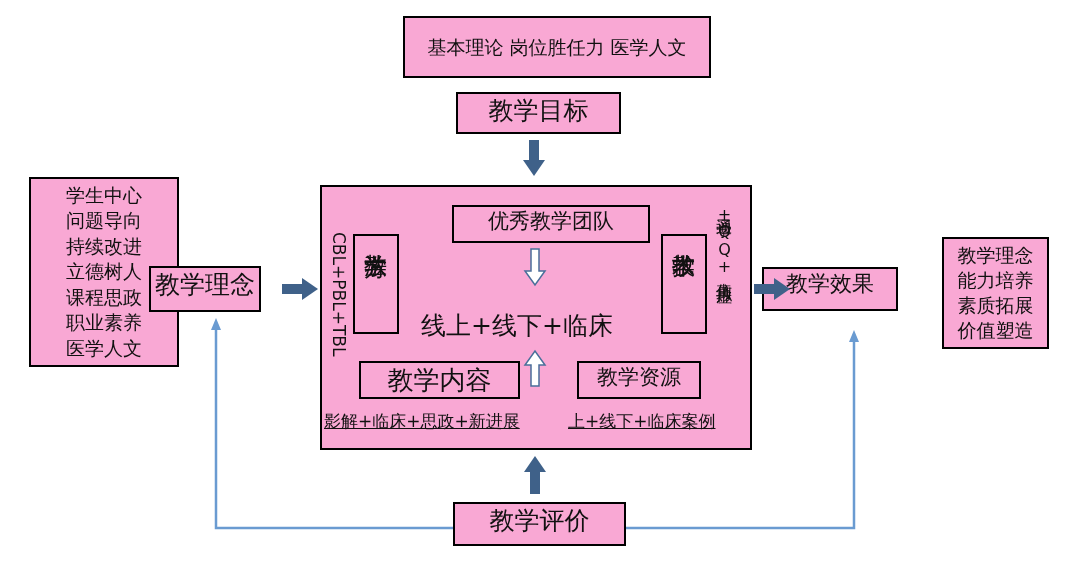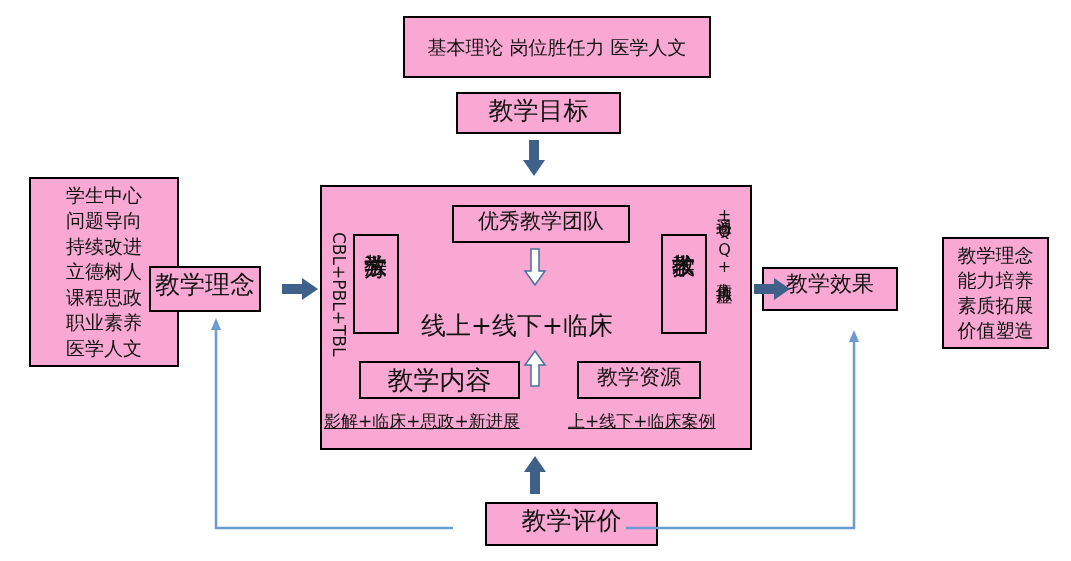--- a/index.html
+++ b/index.html
@@ -34,21 +34,21 @@
   <div>医学人文</div>
 </div>
 
 <div class="box center" style="left:149px; top:266px; width:112px; height:46px; font-size:25px;">
   <span>教学理念</span>
 </div>
 
 <div class="box" style="left:320px; top:185px; width:432px; height:265px;">
 </div>
 
-<div class="box center" style="left:452px; top:205px; width:178px; height:38px; font-size:21px;">
+<div class="box center" style="left:452px; top:205px; width:198px; height:38px; font-size:21px;">
   <span>优秀教学团队</span>
 </div>
 
 <div class="box center" style="left:353px; top:234px; width:46px; height:100px; font-size:23px;">
   <span class="vert" style="line-height:24px;">教学方法</span>
 </div>
 <div class="txt vert-rot" style="left:328px; top:232px; font-size:17px; line-height:22px;">CBL+PBL+TBL</div>
 
 <div class="box center" style="left:661px; top:234px; width:46px; height:100px; font-size:23px;">
   <span class="vert" style="line-height:24px;">教学技术</span>
@@ -70,21 +70,21 @@
 <div class="box center" style="left:762px; top:267px; width:136px; height:44px; font-size:22px;">
   <span>教学效果</span>
 </div>
 <div class="box lines" style="left:942px; top:237px; width:107px; height:112px; font-size:19px; line-height:25px;">
   <div>教学理念</div>
   <div>能力培养</div>
   <div>素质拓展</div>
   <div>价值塑造</div>
 </div>
 
-<div class="box center" style="left:453px; top:502px; width:173px; height:44px; font-size:25px;margin-left:32px;">
+<div class="box center" style="left:453px; top:502px; width:173px; height:44px; font-size:25px;">
   <span>教学评价</span>
 </div>
 
 <svg class="overlay" width="1071" height="561">
 
   <g>
     <rect x="529" y="140" width="10" height="22" fill="#3f6189"></rect>
     <polygon points="523,160 545,160 534,176" fill="#3f6189"></polygon>
   </g>
 

